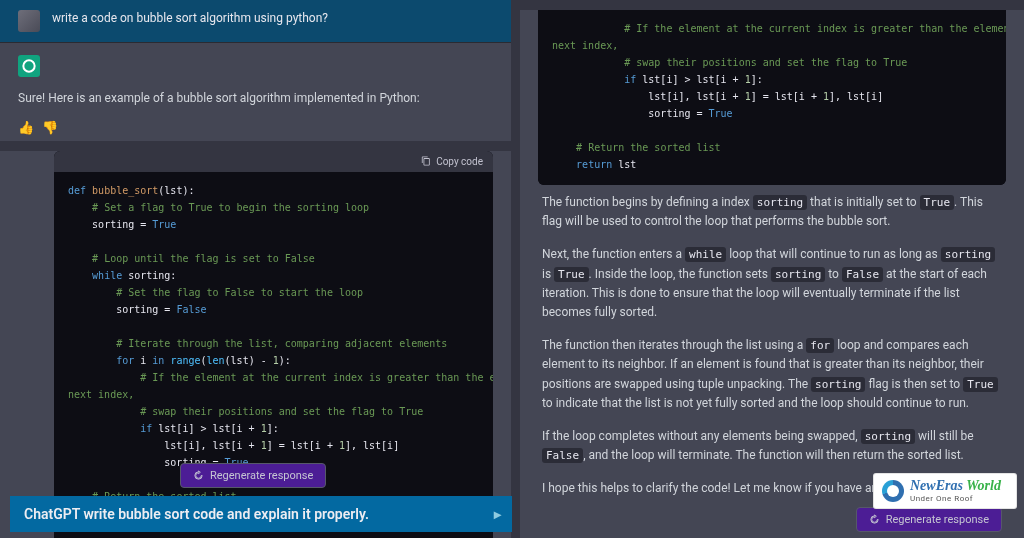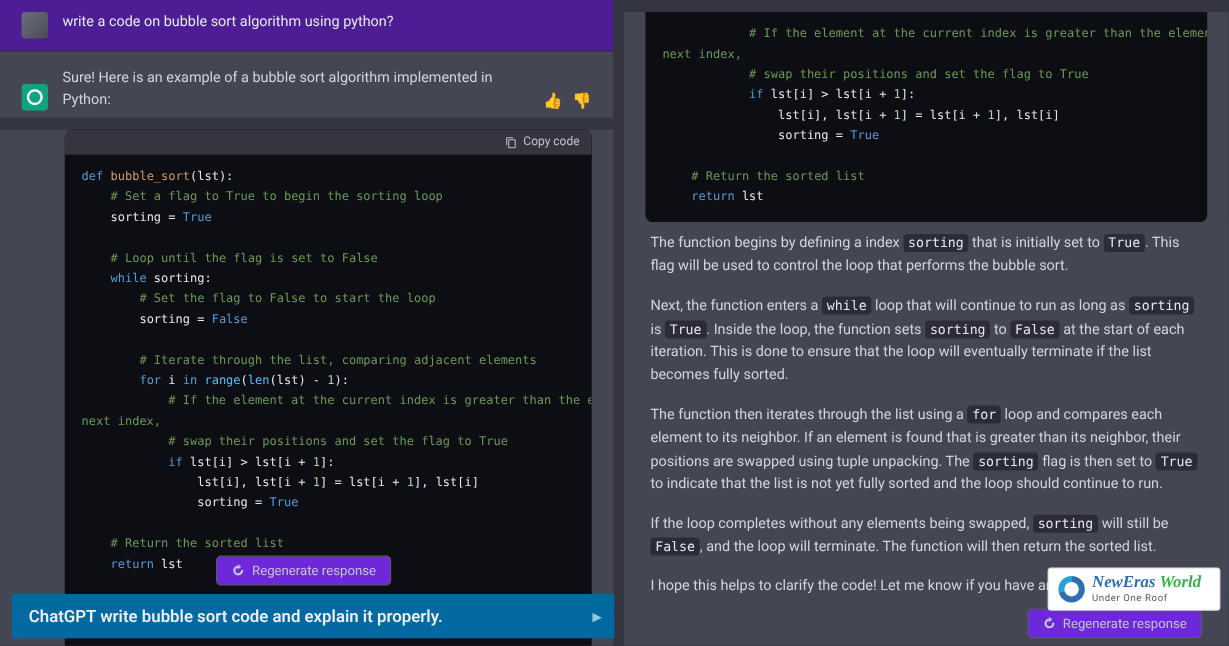--- a/index.html
+++ b/index.html
@@ -14,35 +14,36 @@
   }
   .columns { display: flex; width: 100%; height: 100%; }
   .col { width: 50%; height: 100%; position: relative; overflow: hidden; }
   .col-left { padding-right: 1px; }
   .col-right { padding-left: 8px; }
 
   
   .user-row {
     display: flex; align-items: flex-start; gap: 12px;
     padding: 10px 18px 10px 18px;
-    background: #4c1d95;
+    background: #0c4a6e;
     border-bottom: 1px solid #2a2b32;
   }
   .avatar {
     width: 22px; height: 22px; border-radius: 3px;
     background: linear-gradient(135deg,#6e6e7a,#4a4b57);
     flex: 0 0 auto;
   }
   .user-msg { font-size: 12px; color: #e7e7ee; line-height: 1.4; }
 
   
   .assist-row {
-    display: flex; align-items: flex-end; gap: 12px;
+    display: flex; align-items: flex-start; gap: 12px;
     padding: 12px 18px 6px 18px;
     background: #444654;
+    flex-direction: column;
   }
   .chatgpt-avatar {
     width: 22px; height: 22px; border-radius: 3px; background: #10a37f;
     display: flex; align-items: center; justify-content: center; flex: 0 0 auto;
   }
   .chatgpt-avatar svg { width: 16px; height: 16px; fill: #fff; }
   .assist-body { flex: 1 1 auto; font-size: 12px; line-height: 1.55; color: #d1d5db; }
   .feedback-icons { display: flex; gap: 8px; color: #8e8ea0; }
   .feedback-icons span { cursor: pointer; font-size: 13px; }
 
@@ -74,21 +75,21 @@
   .explain p { margin-bottom: 14px; }
   .explain code.inline {
     font-family: ui-monospace, Menlo, Consolas, monospace;
     background: #2b2c37; padding: 1px 4px; border-radius: 3px; font-size: 11px;
     color: #e6e6ef;
   }
 
   
   .regen-wrap { position: absolute; display:flex; justify-content:center; }
   .regen {
-    background: #6d28d9; border: 1px solid #565869; color: #c5c5d2;
+    background: #4c1d95; border: 1px solid #565869; color: #c5c5d2;
     font-size: 11px; padding: 5px 12px; border-radius: 4px;
     display: inline-flex; align-items: center; gap: 6px; cursor: pointer;
   }
   .regen svg { width: 11px; height: 11px; stroke: #c5c5d2; fill:none; stroke-width:2; }
 
   .left-regen { left: 180px; bottom: 50px; }
   .right-regen { right: 22px; bottom: 6px; }
 
   
   .caption-banner {

